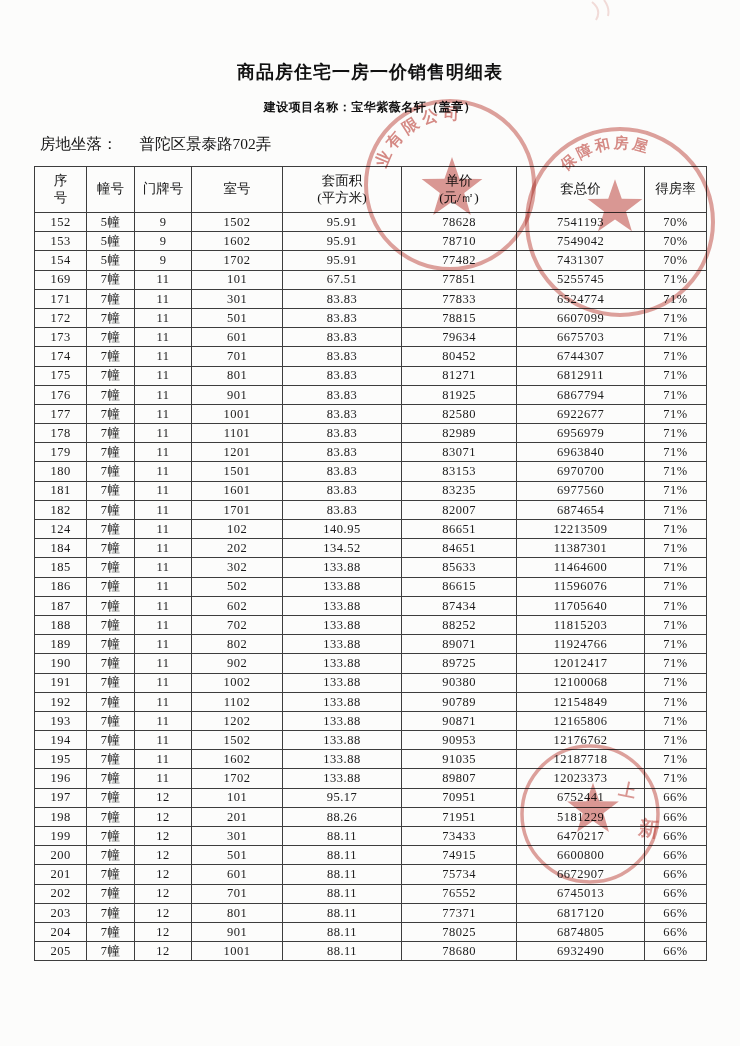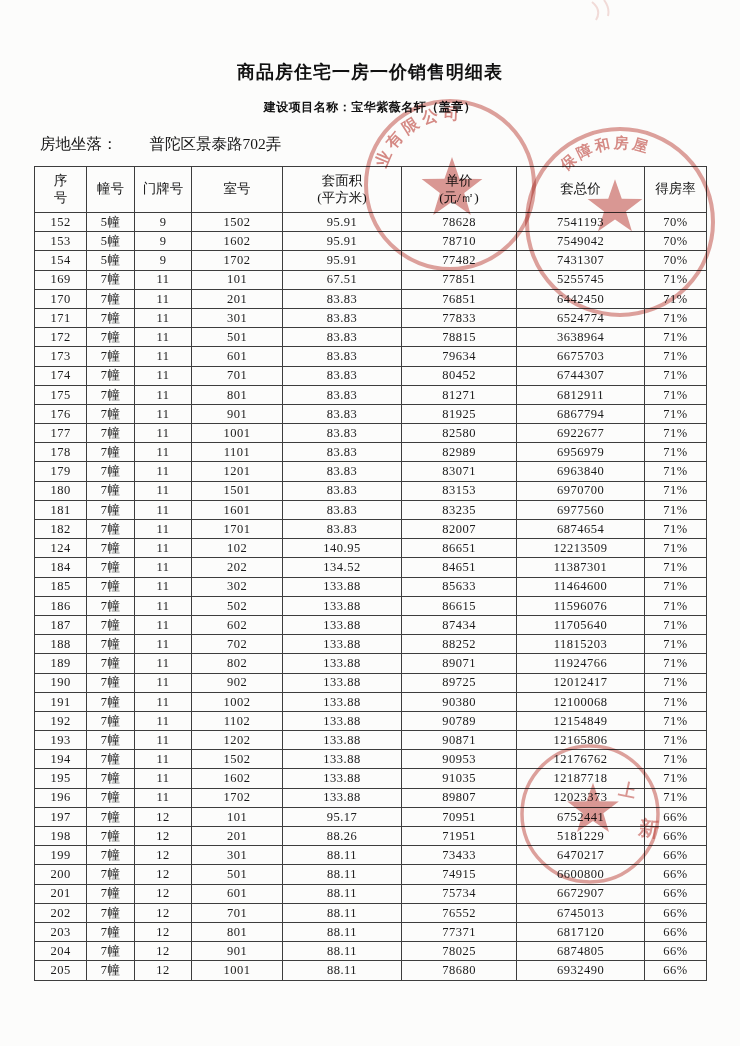--- a/index.html
+++ b/index.html
@@ -27,21 +27,21 @@
   .doc-subtitle{
     position:absolute;top:99px;left:0;width:100%;
     text-align:center;
     font-family:"Liberation Sans","DejaVu Sans",sans-serif;
     font-weight:bold;font-size:12px;letter-spacing:0.5px;
     color:#111;
   }
   .location-line{
     position:absolute;top:134px;left:40px;
     font-size:15.5px;color:#161616;
-    display:flex;gap:32px;align-items:center;
+    display:flex;gap:22px;align-items:center;
   }
   table.price-table{
     position:absolute;left:34px;top:166px;
     width:672px;
     border-collapse:collapse;table-layout:fixed;
     background:transparent;
   }
   .price-table th,.price-table td{
     border:1px solid var(--border);
     text-align:center;vertical-align:middle;
@@ -170,47 +170,37 @@
           <td>169</td>
           <td>7幢</td>
           <td>11</td>
           <td>101</td>
           <td>67.51</td>
           <td>77851</td>
           <td>5255745</td>
           <td>71%</td>
         </tr>
         <tr>
-          <td>170</td>
-          <td>7幢</td>
-          <td>11</td>
-          <td>201</td>
-          <td>83.83</td>
-          <td>76851</td>
-          <td>6442450</td>
-          <td>71%</td>
-        </tr>
-        <tr>
           <td>171</td>
           <td>7幢</td>
           <td>11</td>
           <td>301</td>
           <td>83.83</td>
           <td>77833</td>
           <td>6524774</td>
           <td>71%</td>
         </tr>
         <tr>
           <td>172</td>
           <td>7幢</td>
           <td>11</td>
           <td>501</td>
           <td>83.83</td>
           <td>78815</td>
-          <td>3638964</td>
+          <td>6607099</td>
           <td>71%</td>
         </tr>
         <tr>
           <td>173</td>
           <td>7幢</td>
           <td>11</td>
           <td>601</td>
           <td>83.83</td>
           <td>79634</td>
           <td>6675703</td>

